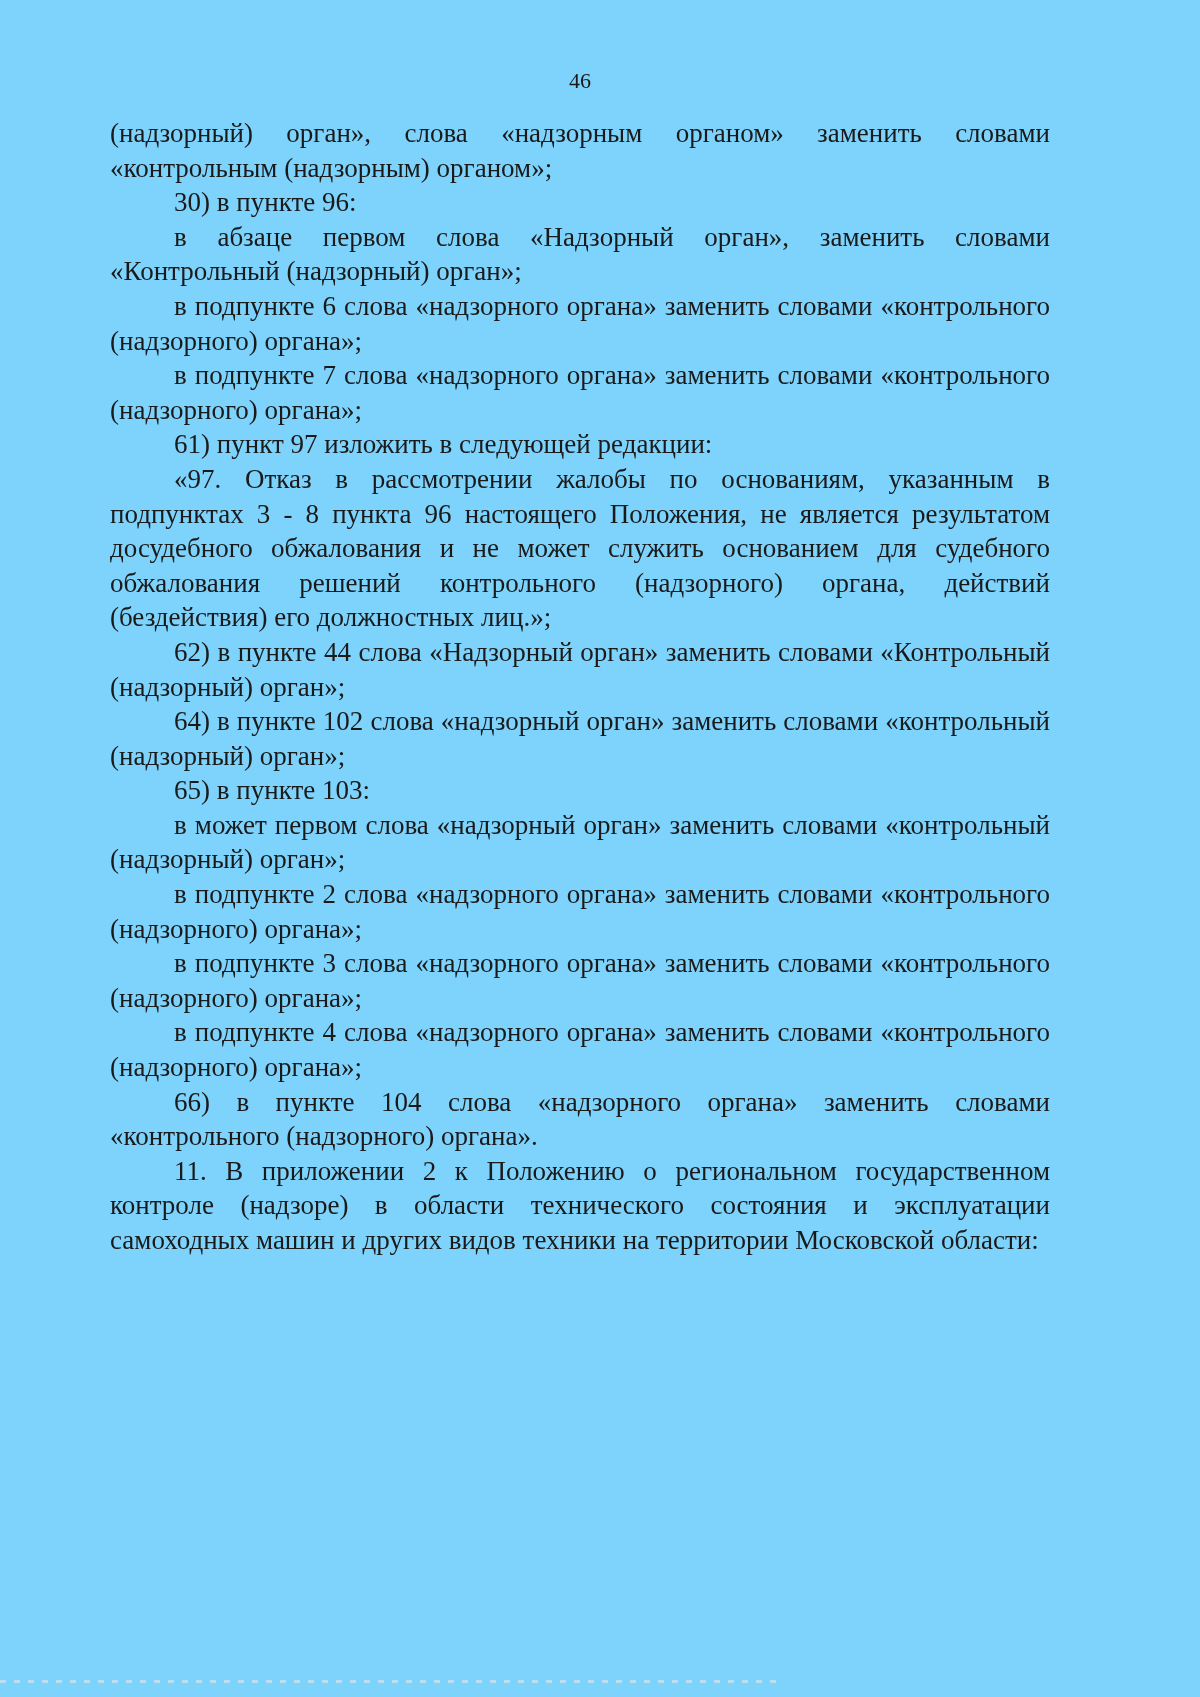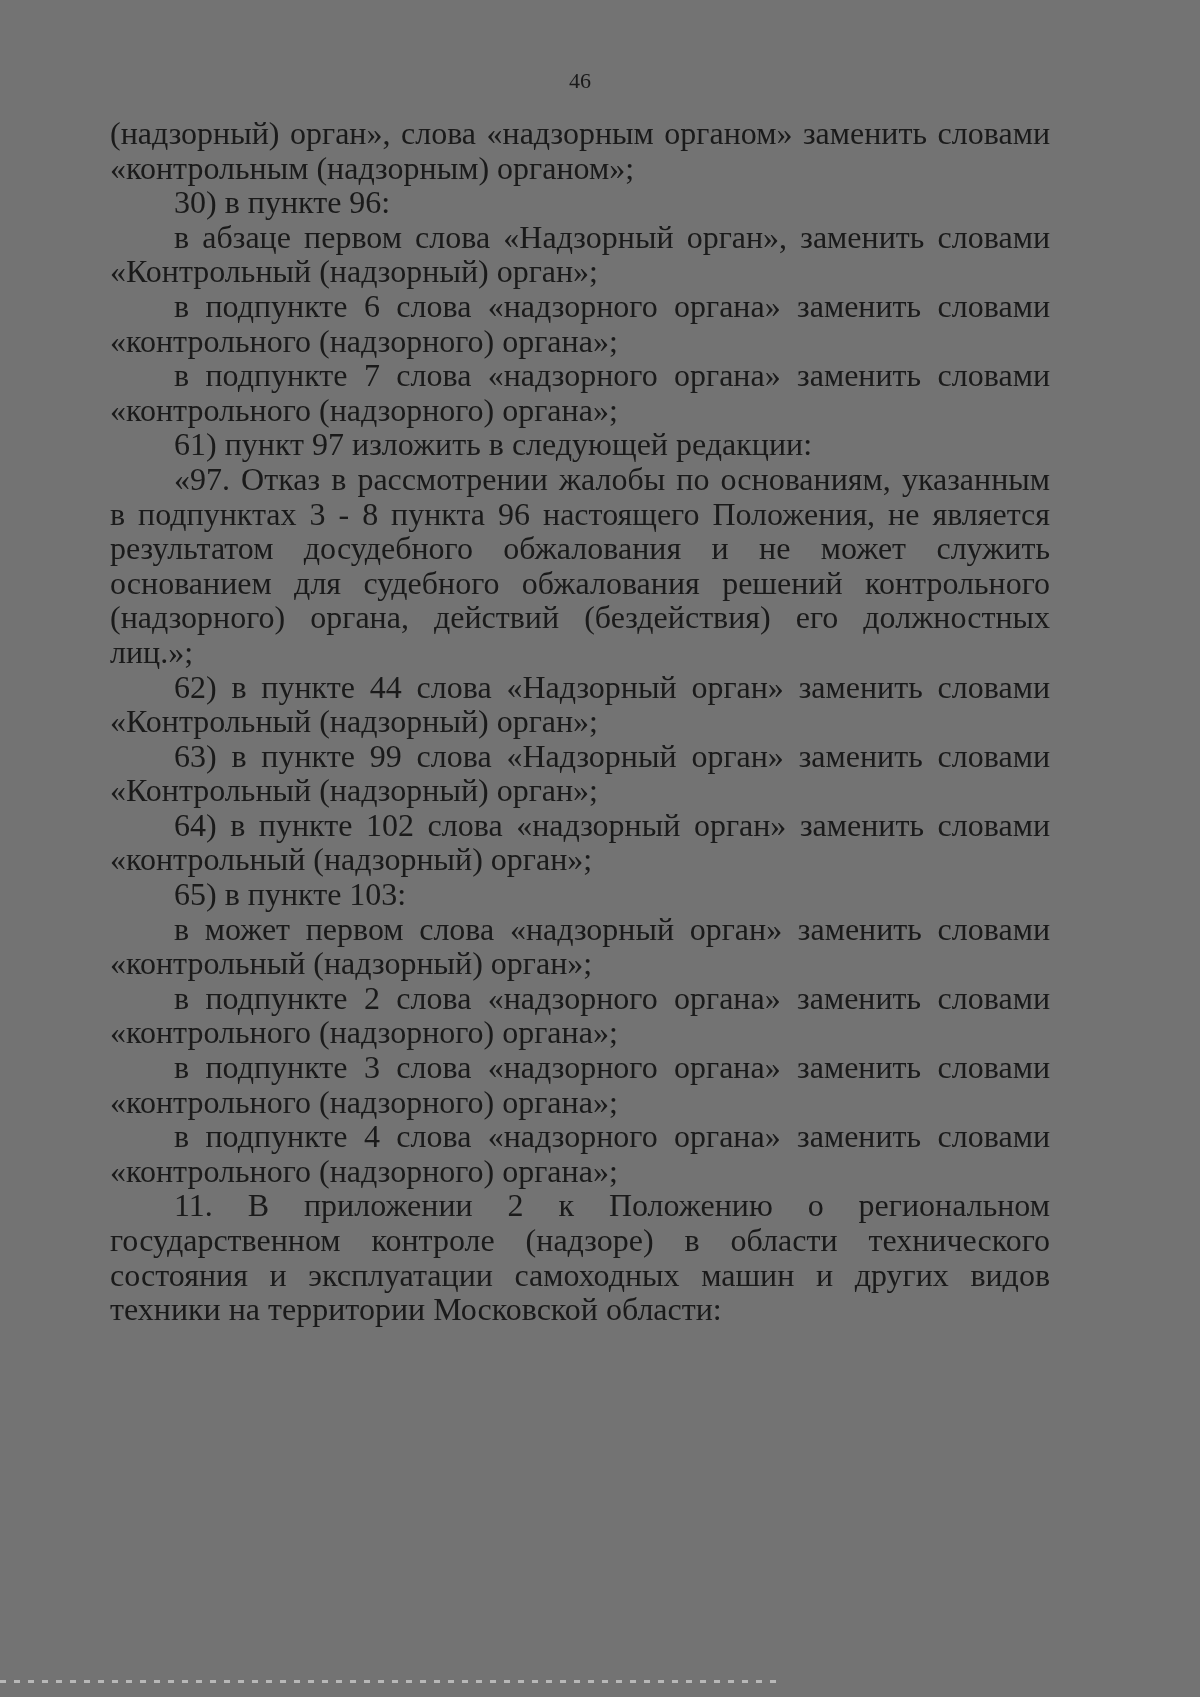--- a/index.html
+++ b/index.html
@@ -1,29 +1,29 @@
 <!DOCTYPE html>
 <html><head>
 <meta charset="utf-8">
 <style>
   html, body { margin: 0; padding: 0; background: #ffffff; }
   body { width: 1200px; height: 1697px; position: relative; overflow: hidden; }
   .page {
     position: absolute; left: 0; top: 0; width: 1200px; height: 1697px;
-    background: #737373;
+    background: #7dd3fc;
     font-family: "Liberation Serif", "DejaVu Serif", serif;
     color: #1a1a1a;
   }
   .page-number {
     position: absolute; top: 68px; left: 0; width: 1160px;
     text-align: center; font-size: 22px;
   }
   .body-text {
     position: absolute; left: 110px; top: 116px; width: 940px;
-    font-size: 32px; line-height: 34.6px;
+    font-size: 27px; line-height: 34.6px;
   }
   .p { margin: 0; text-align: justify; text-align-last: left; }
   .indent { text-indent: 64px; }
   .scan-noise {
     position: absolute; left: 0; top: 1680px; width: 780px; height: 3px;
     background: repeating-linear-gradient(90deg, #e6e6e6 0 6px, transparent 6px 14px);
     opacity: 0.6;
   }
 </style>
 </head>
@@ -34,24 +34,24 @@
 
   <div class="body-text">
     <p class="p">(надзорный) орган», слова «надзорным органом» заменить словами «контрольным (надзорным) органом»;</p>
     <p class="p indent">30) в пункте 96:</p>
     <p class="p indent">в абзаце первом слова «Надзорный орган», заменить словами «Контрольный (надзорный) орган»;</p>
     <p class="p indent">в подпункте 6 слова «надзорного органа» заменить словами «контрольного (надзорного) органа»;</p>
     <p class="p indent">в подпункте 7 слова «надзорного органа» заменить словами «контрольного (надзорного) органа»;</p>
     <p class="p indent">61) пункт 97 изложить в следующей редакции:</p>
     <p class="p indent">«97. Отказ в рассмотрении жалобы по основаниям, указанным в подпунктах 3 - 8 пункта 96 настоящего Положения, не является результатом досудебного обжалования и не может служить основанием для судебного обжалования решений контрольного (надзорного) органа, действий (бездействия) его должностных лиц.»;</p>
     <p class="p indent">62) в пункте 44 слова «Надзорный орган» заменить словами «Контрольный (надзорный) орган»;</p>
-    <p class="p indent">63) в пункте 99 слова «Надзорный орган» заменить словами «Контрольный (надзорный) орган»;</p>
     <p class="p indent">64) в пункте 102 слова «надзорный орган» заменить словами «контрольный (надзорный) орган»;</p>
     <p class="p indent">65) в пункте 103:</p>
     <p class="p indent">в может первом слова «надзорный орган» заменить словами «контрольный (надзорный) орган»;</p>
     <p class="p indent">в подпункте 2 слова «надзорного органа» заменить словами «контрольного (надзорного) органа»;</p>
     <p class="p indent">в подпункте 3 слова «надзорного органа» заменить словами «контрольного (надзорного) органа»;</p>
     <p class="p indent">в подпункте 4 слова «надзорного органа» заменить словами «контрольного (надзорного) органа»;</p>
+    <p class="p indent">66) в пункте 104 слова «надзорного органа» заменить словами «контрольного (надзорного) органа».</p>
     <p class="p indent">11. В приложении 2 к Положению о региональном государственном контроле (надзоре) в области технического состояния и эксплуатации самоходных машин и других видов техники на территории Московской области:</p>
   </div>
 
   <div class="scan-noise"></div>
 </div>
 
 </body></html>

